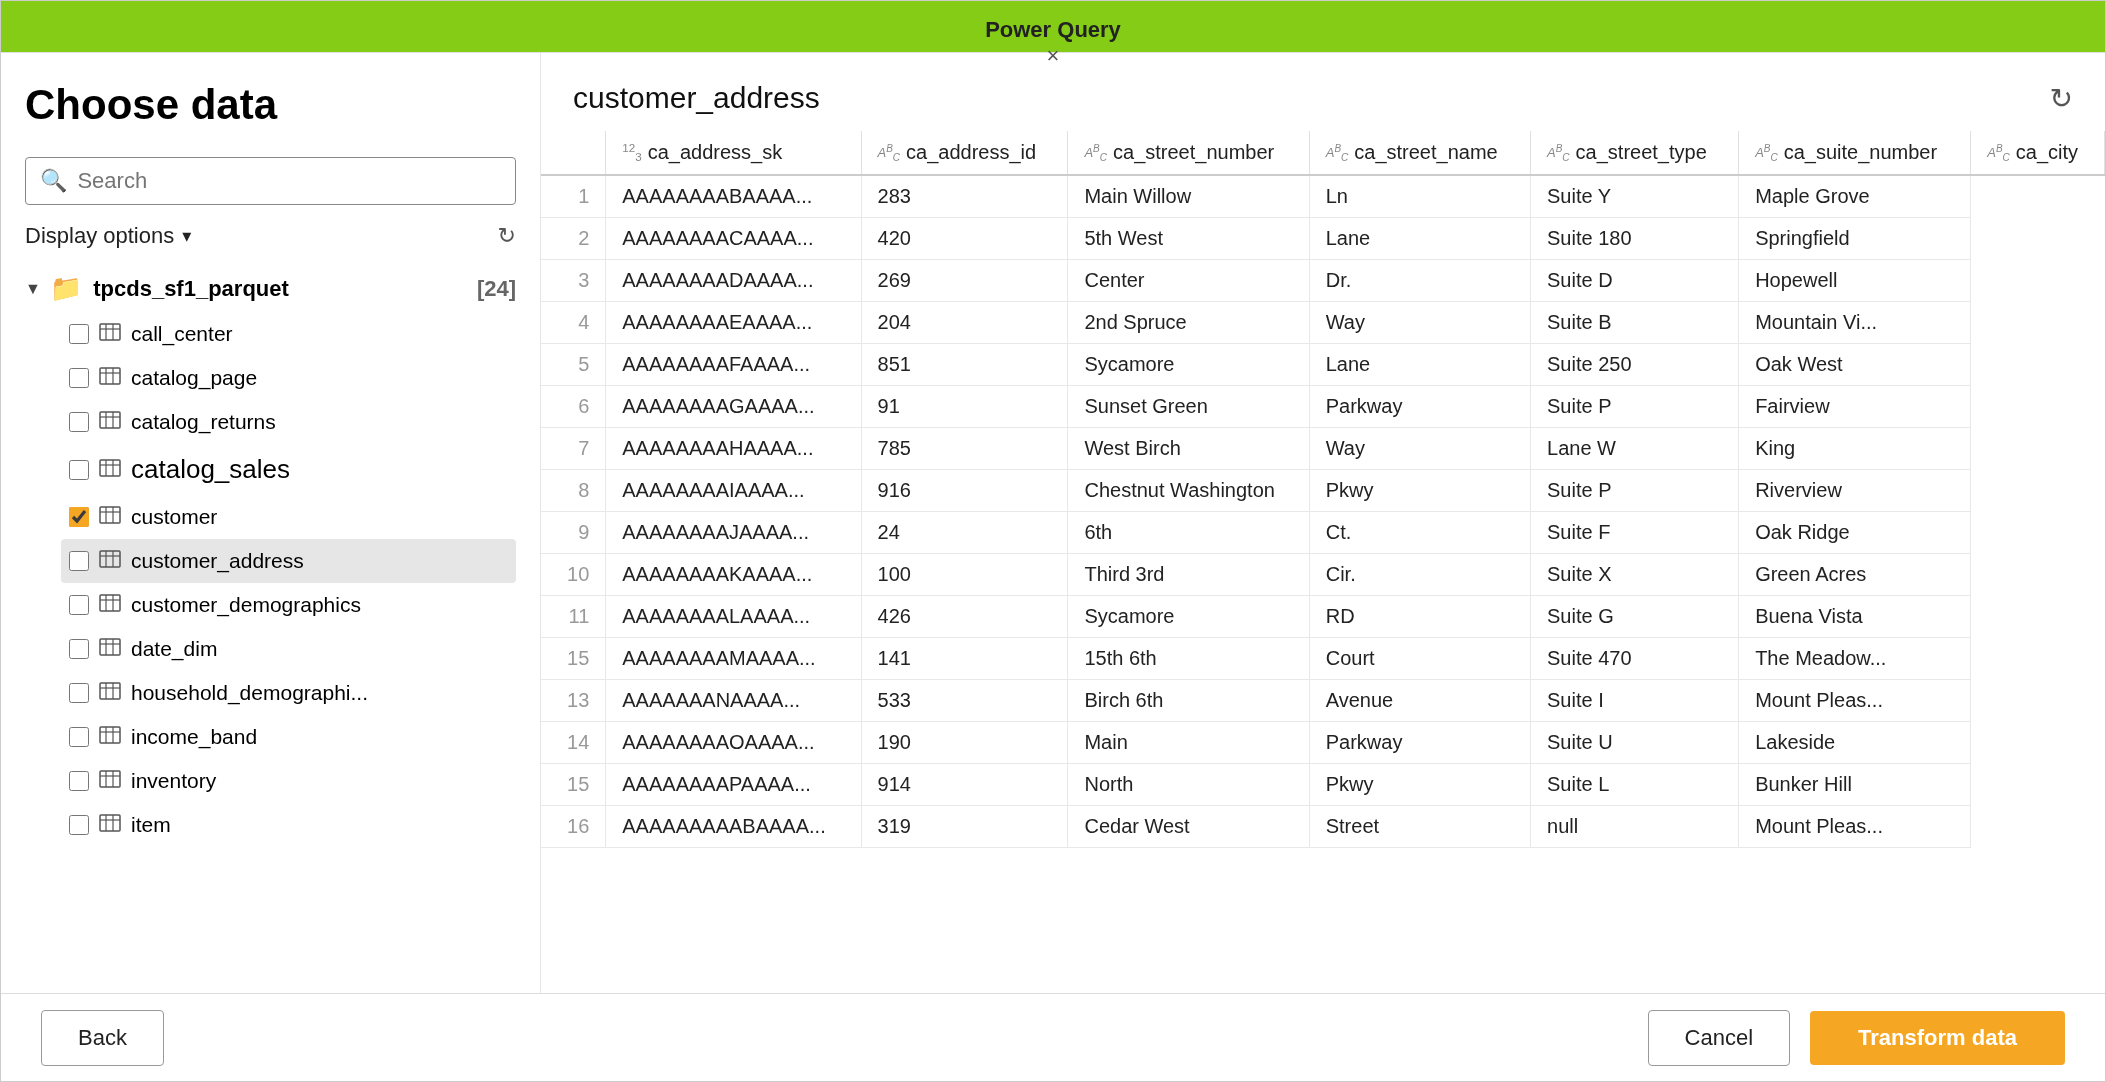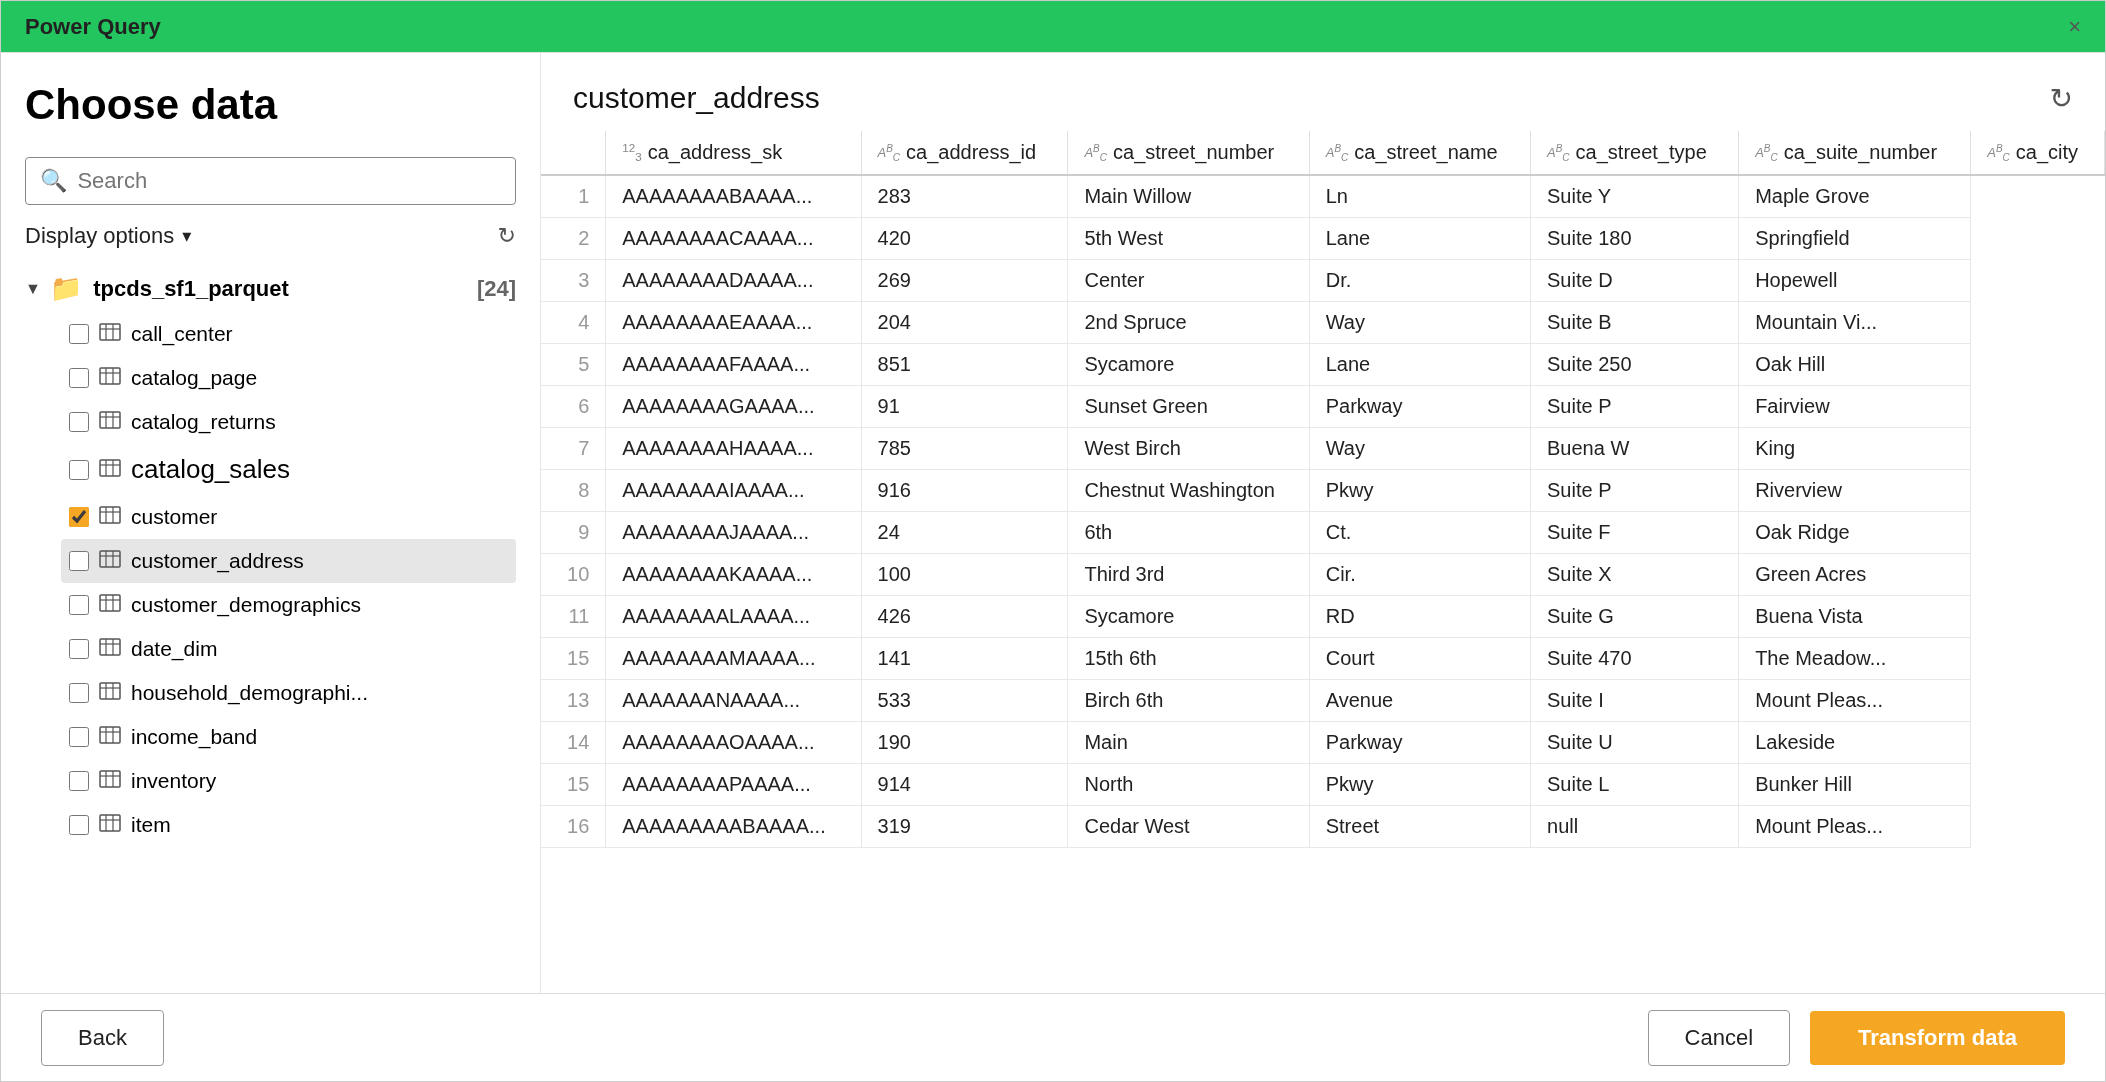--- a/index.html
+++ b/index.html
@@ -1,20 +1,20 @@
 <!DOCTYPE html>
 <html><head>
   <meta charset="utf-8">
   <style>
     * { box-sizing: border-box; margin: 0; padding: 0; }
     body { font-family: 'Segoe UI', Arial, sans-serif; background: #fff; width: 2106px; height: 1082px; overflow: hidden; }
 
     .window { width: 100%; height: 100%; display: flex; flex-direction: column; border: 1px solid #ccc; background: #fff; }
 
-    .title-bar { height: 52px; background: #22c55e; display: flex; align-items: center; justify-content: space-between; padding: 0 24px; border-bottom: 1px solid #e0e0e0; }
+    .title-bar { height: 52px; background: #84cc16; display: flex; align-items: center; justify-content: space-between; padding: 16px 24px; border-bottom: 1px solid #e0e0e0; flex-direction: column; }
     .title-bar-title { font-size: 22px; font-weight: 600; color: #222; }
     .close-btn { font-size: 22px; cursor: pointer; color: #555; background: none; border: none; }
 
     .content { display: flex; flex: 1; overflow: hidden; }
 
     
     .left-panel { width: 540px; min-width: 540px; display: flex; flex-direction: column; padding: 28px 24px 0 24px; border-right: 1px solid #e5e5e5; }
     .choose-data-title { font-size: 42px; font-weight: 600; color: #000000; margin-bottom: 28px; }
     .search-box { display: flex; align-items: center; border: 1.5px solid #888; border-radius: 4px; padding: 10px 14px; margin-bottom: 18px; background: #fff; }
     .search-box input { border: none; outline: none; font-size: 22px; color: #555; background: transparent; flex: 1; }
@@ -309,38 +309,38 @@
                 <td>Suite B</td>
                 <td>Mountain Vi...</td>
               </tr>
               <tr>
                 <td class="row-num">5</td>
                 <td>AAAAAAAAFAAAA...</td>
                 <td>851</td>
                 <td>Sycamore</td>
                 <td>Lane</td>
                 <td>Suite 250</td>
-                <td>Oak Hill</td>
+                <td>Oak West</td>
               </tr>
               <tr>
                 <td class="row-num">6</td>
                 <td>AAAAAAAAGAAAA...</td>
                 <td>91</td>
                 <td>Sunset Green</td>
                 <td>Parkway</td>
                 <td>Suite P</td>
                 <td>Fairview</td>
               </tr>
               <tr>
                 <td class="row-num">7</td>
                 <td>AAAAAAAAHAAAA...</td>
                 <td>785</td>
                 <td>West Birch</td>
                 <td>Way</td>
-                <td>Buena W</td>
+                <td>Lane W</td>
                 <td>King</td>
               </tr>
               <tr>
                 <td class="row-num">8</td>
                 <td>AAAAAAAAIAAAA...</td>
                 <td>916</td>
                 <td>Chestnut Washington</td>
                 <td>Pkwy</td>
                 <td>Suite P</td>
                 <td>Riverview</td>

